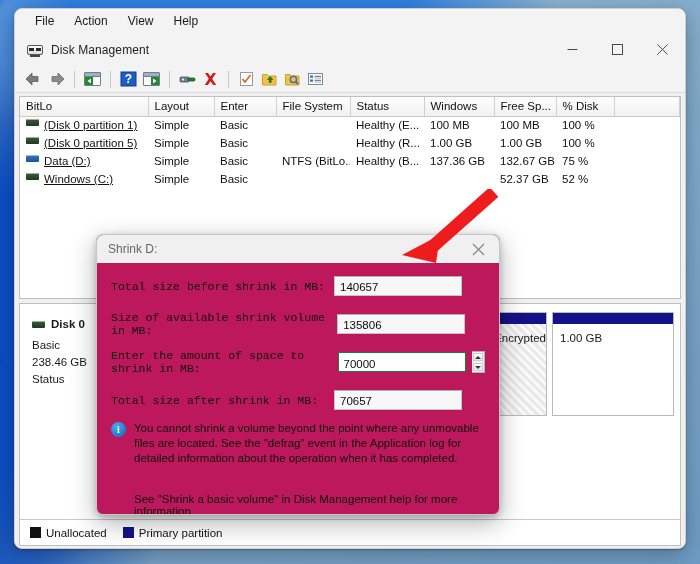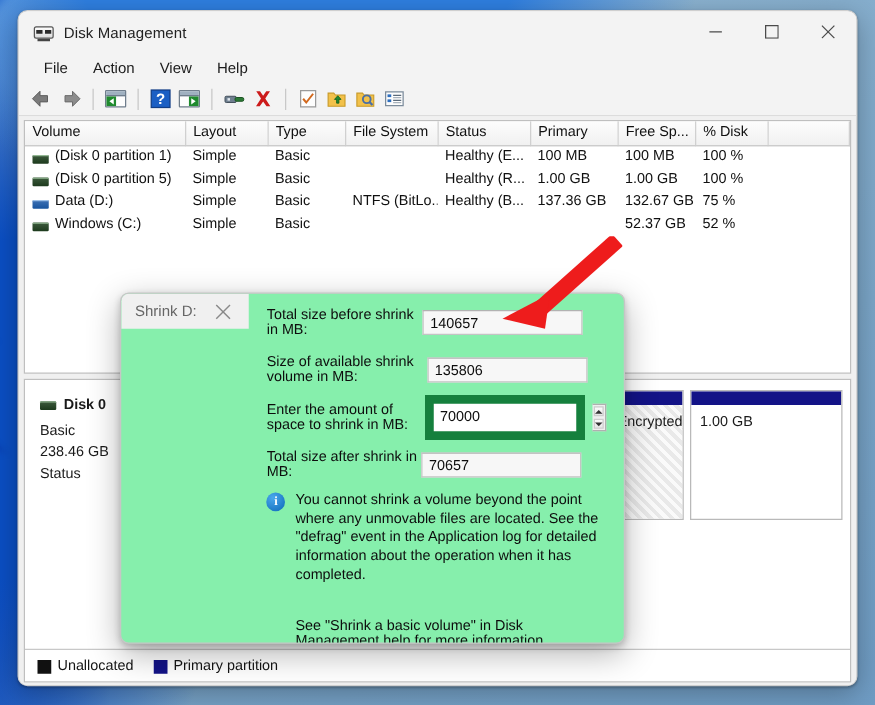--- a/index.html
+++ b/index.html
@@ -145,21 +145,21 @@
     white-space: nowrap;
     overflow: hidden;
   }
   table.vol td {
     padding: 2px 6px;
     height: 18px;
     white-space: nowrap;
     overflow: hidden;
     vertical-align: middle;
   }
-  .vol-name { display: flex; align-items: flex-end; gap: 5px; }
+  .vol-name { display: flex; align-items: flex-start; gap: 5px; text-decoration: underline; }
   .drive-chip { width: 13px; height: 7px; border-radius: 1px; flex: 0 0 auto; }
   .chip-green { background: linear-gradient(#3d5b3d, #1d3a1d); box-shadow: inset 0 1px 0 #93b893; }
   .chip-blue  { background: linear-gradient(#3f72b5, #17549e); box-shadow: inset 0 1px 0 #9dc0e8; }
 
   
   #disk-pane {
     flex: 1 1 auto;
     background: #ffffff;
     border: 1px solid #bfbfbf;
     margin: 4px 2px 2px 2px;
@@ -202,32 +202,32 @@
     margin-top: auto;
     height: 26px;
     display: flex; align-items: center; gap: 6px;
     padding-left: 10px;
     font-size: 11.5px; color: #141414;
     background: #ffffff;
   }
   #legend .swatch { width: 11px; height: 11px; display: inline-block; }
   #legend .sw-unalloc { background: #111111; }
   #legend .sw-primary { background: #131387; }
-  #legend .legend-item { display: flex; align-items: flex-end; gap: 5px; margin-right: 10px; }
+  #legend .legend-item { display: flex; align-items: flex-start; gap: 5px; margin-right: 10px; }
 
   
   #shrink-dialog {
     position: absolute;
     left: 81px; top: 141px;
     width: 404px; height: 281px;
-    background: #86efac;
+    background: #be185d;
     border: 1px solid #c6c6c6;
     border-radius: 7px;
     box-shadow: 0 8px 26px rgba(0,0,0,0.30), 0 2px 6px rgba(0,0,0,0.20);
-    display: flex; flex-direction: row;
+    display: flex; flex-direction: column;
     overflow: hidden;
     z-index: 40;
   }
   #dlg-titlebar {
     height: 28px; flex: 0 0 auto;
     display: flex; align-items: center;
     background: #f0f0f0;
   }
   #dlg-title { font-size: 12px; color: #666; padding-left: 11px; }
   #dlg-close {
@@ -235,35 +235,35 @@
     display: flex; align-items: center; justify-content: center;
     color: #8a8a8a;
   }
   #dlg-body { flex: 1 1 auto; padding: 10px 14px 0 14px; position: relative; }
 
   .field-row {
     display: flex; align-items: center;
     height: 26px;
     margin-bottom: 12px;
   }
-  .field-label { font-size: 11.5px; color: #0d0d0d; flex: 1 1 auto; }
+  .field-label { font-size: 11.5px; color: #0d0d0d; flex: 1 1 auto; font-family: Liberation Mono, monospace; }
   .field-box {
     width: 128px; flex: 0 0 auto;
     height: 20px;
     background: #f7f7f7;
     border: 1px solid #c4c4c4;
     border-top-color: #b2b2b2;
     font-size: 11.5px; color: #0d0d0d;
     padding: 2px 5px;
     line-height: 16px;
   }
   .field-box.editable {
     background: #ffffff;
-    border: 7px solid #15803d;
-    height: 36px;
+    border: 1px solid #15803d;
+    height: 20px;
     line-height: 18px;
   }
   .spinner {
     width: 17px; height: 22px;
     display: flex; flex-direction: column;
     border: 1px solid #b0b0b0; border-left: none;
     background: #efefef;
     margin-left: 6px;
   }
   .spin-btn {
@@ -303,20 +303,27 @@
 <body>
 
 <div id="desktop">
   <div class="bloom-petal p1"></div>
   <div class="bloom-petal p2"></div>
   <div class="bloom-petal p3"></div>
   <div class="bloom-petal p4"></div>
 </div>
 
 <div id="app-window">
+
+  <div id="menubar">
+    <div class="menu-item">File</div>
+    <div class="menu-item">Action</div>
+    <div class="menu-item">View</div>
+    <div class="menu-item">Help</div>
+  </div>
 
   <div id="titlebar">
     <div class="app-icon">
       <div class="body"></div>
       <div class="slot1"></div>
       <div class="slot2"></div>
       <div class="foot"></div>
     </div>
     <div id="window-title">Disk Management</div>
     <div id="winbuttons">
@@ -332,27 +339,20 @@
       </div>
       <div class="winbtn">
         <svg width="11" height="11" viewBox="0 0 11 11">
             <line x1="0.5" y1="0.5" x2="10.5" y2="10.5" stroke="#4a4a4a" stroke-width="1"></line>
             <line x1="10.5" y1="0.5" x2="0.5" y2="10.5" stroke="#4a4a4a" stroke-width="1"></line>
           </svg>
       </div>
     </div>
   </div>
 
-  <div id="menubar">
-    <div class="menu-item">File</div>
-    <div class="menu-item">Action</div>
-    <div class="menu-item">View</div>
-    <div class="menu-item">Help</div>
-  </div>
-
   <div id="toolbar">
     <span class="tbicon">
       <svg width="21" height="20" viewBox="0 0 21 20">
           <path d="M9 4 L3 10 L9 16 L9 12.5 L15 12.5 L15 7.5 L9 7.5 Z" fill="#7b7b7b" stroke="#5d5d5d" stroke-width="0.8" stroke-linejoin="round"></path>
         </svg>
     </span>
     <span class="tbicon">
       <svg width="21" height="20" viewBox="0 0 21 20">
           <path d="M12 4 L18 10 L12 16 L12 12.5 L6 12.5 L6 7.5 L12 7.5 Z" fill="#8c8c8c" stroke="#6b6b6b" stroke-width="0.8" stroke-linejoin="round"></path>
         </svg>
@@ -435,26 +435,26 @@
             <col style="width:62px">
             <col style="width:74px">
           <col style="width:74px">
             <col style="width:70px">
             <col style="width:62px">
             <col style="width:58px">
             <col>
         </colgroup>
         <thead>
           <tr>
-            <th>Volume</th>
+            <th>BitLo</th>
             <th>Layout</th>
-            <th>Type</th>
+            <th>Enter</th>
             <th>File System</th>
             <th>Status</th>
-            <th>Primary</th>
+            <th>Windows</th>
             <th>Free Sp...</th>
             <th>% Disk</th>
             <th></th>
           </tr>
         </thead>
         <tbody>
           <tr>
             <td>
               <span class="vol-name">
                 <span class="drive-chip chip-green"></span>

